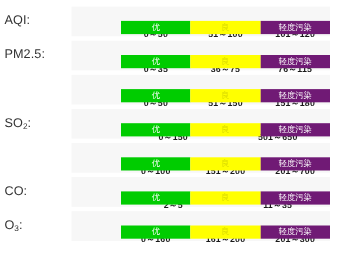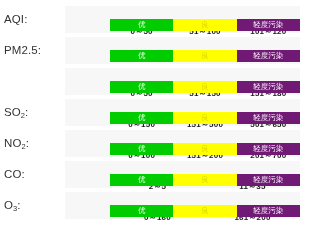--- a/index.html
+++ b/index.html
@@ -117,20 +117,25 @@
     <div class="bar">
       <div class="bar-seg seg-good">优</div>
       <div class="bar-seg seg-moderate">良</div>
       <div class="bar-seg seg-light">轻度污染</div>
     </div>
   </div>
 
   <div class="aqi-row">
     <div class="row-band"></div>
     <div class="row-label"><span>PM2.5</span><span>:</span></div>
+    <div class="ranges">
+      <div class="range-cell">0～35</div>
+      <div class="range-cell">36～75</div>
+      <div class="range-cell">76～115</div>
+    </div>
     <div class="bar">
       <div class="bar-seg seg-good">优</div>
       <div class="bar-seg seg-moderate">良</div>
       <div class="bar-seg seg-light">轻度污染</div>
     </div>
   </div>
 
   <div class="aqi-row">
     <div class="row-band"></div>
     <div class="ranges">
@@ -143,33 +148,31 @@
       <div class="bar-seg seg-moderate">良</div>
       <div class="bar-seg seg-light">轻度污染</div>
     </div>
   </div>
 
   <div class="aqi-row">
     <div class="row-band"></div>
     <div class="row-label"><span>SO</span><sub>2</sub><span>:</span></div>
     <div class="ranges">
       <div class="range-cell">0～150</div>
-      <div class="range-cell">151～500</div>
       <div class="range-cell">501～650</div>
     </div>
     <div class="bar">
       <div class="bar-seg seg-good">优</div>
       <div class="bar-seg seg-moderate">良</div>
       <div class="bar-seg seg-light">轻度污染</div>
     </div>
   </div>
 
   <div class="aqi-row">
     <div class="row-band"></div>
-    <div class="row-label"><span>NO</span><sub>2</sub><span>:</span></div>
     <div class="ranges">
       <div class="range-cell">0～100</div>
       <div class="range-cell">151～200</div>
       <div class="range-cell">201～700</div>
     </div>
     <div class="bar">
       <div class="bar-seg seg-good">优</div>
       <div class="bar-seg seg-moderate">良</div>
       <div class="bar-seg seg-light">轻度污染</div>
     </div>
@@ -188,20 +191,21 @@
       <div class="bar-seg seg-light">轻度污染</div>
     </div>
   </div>
 
   <div class="aqi-row">
     <div class="row-band"></div>
     <div class="row-label"><span>O</span><sub>3</sub><span>:</span></div>
     <div class="ranges">
       <div class="range-cell">0～160</div>
       <div class="range-cell">161～200</div>
+      <div class="range-cell">201～300</div>
     </div>
     <div class="bar">
       <div class="bar-seg seg-good">优</div>
       <div class="bar-seg seg-moderate">良</div>
       <div class="bar-seg seg-light">轻度污染</div>
     </div>
   </div>
 
 </div>
 

